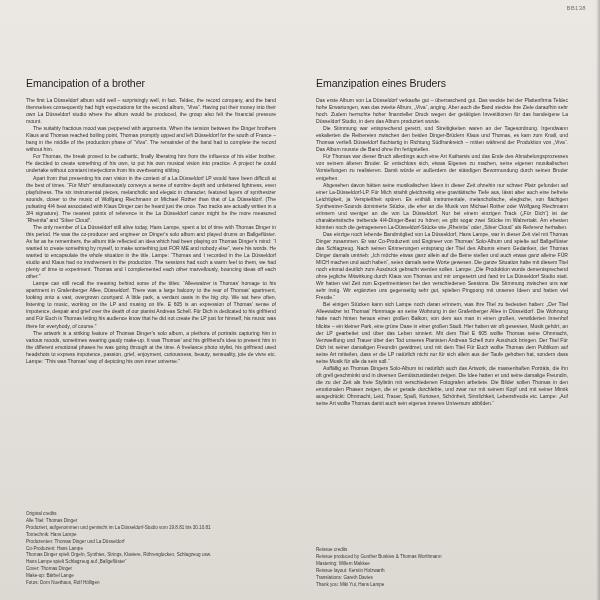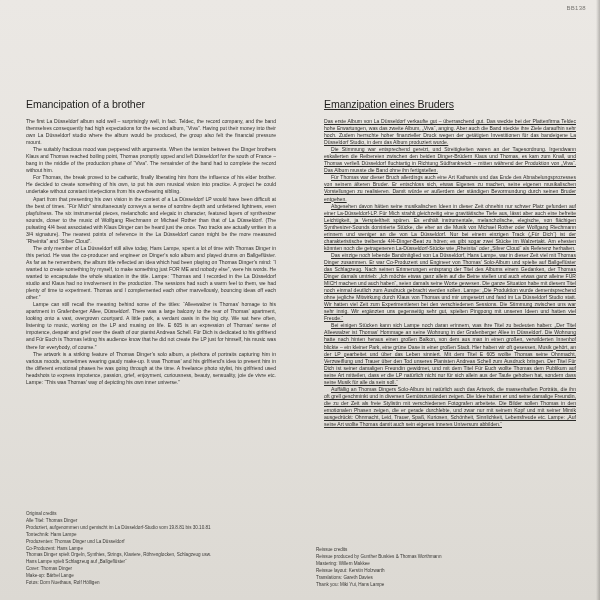--- a/index.html
+++ b/index.html
@@ -31,24 +31,23 @@
     .edge-shadow {
       position: absolute;
       right: 0; top: 0;
       width: 4px; height: 600px;
       background: linear-gradient(90deg, rgba(0,0,0,0) 0%, rgba(80,78,74,0.35) 100%);
     }
     .column {
       position: absolute;
       top: 77px;
       width: 250px;
-      margin-top: 21px;
     }
     .col-en { left: 26px; }
-    .col-de { left: 324px; width: 252px; text-decoration: underline; }
+    .col-de { left: 316px; width: 252px; }
     .title {
       font-size: 11.5px;
       font-weight: normal;
       margin: 0 0 8px 0;
       color: #1f1e1c;
       letter-spacing: -0.1px;
       transform: scaleX(0.92);
       transform-origin: left;
       white-space: nowrap;
     }

